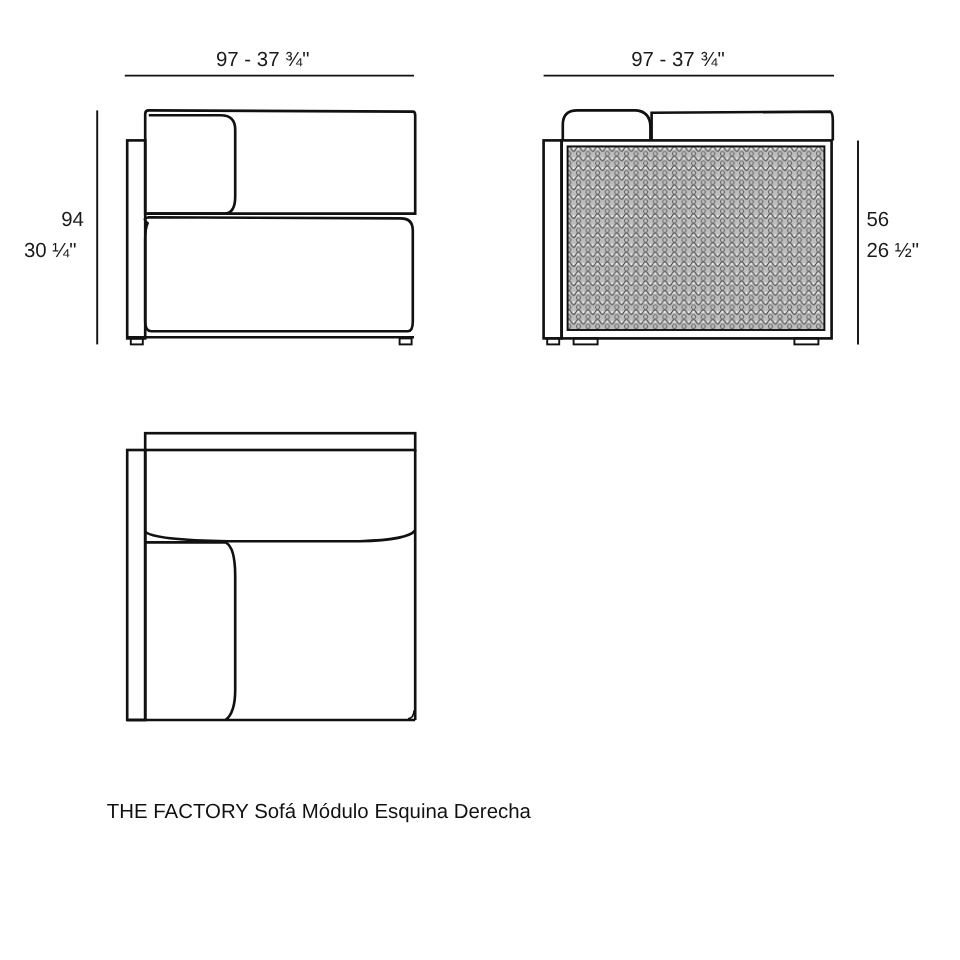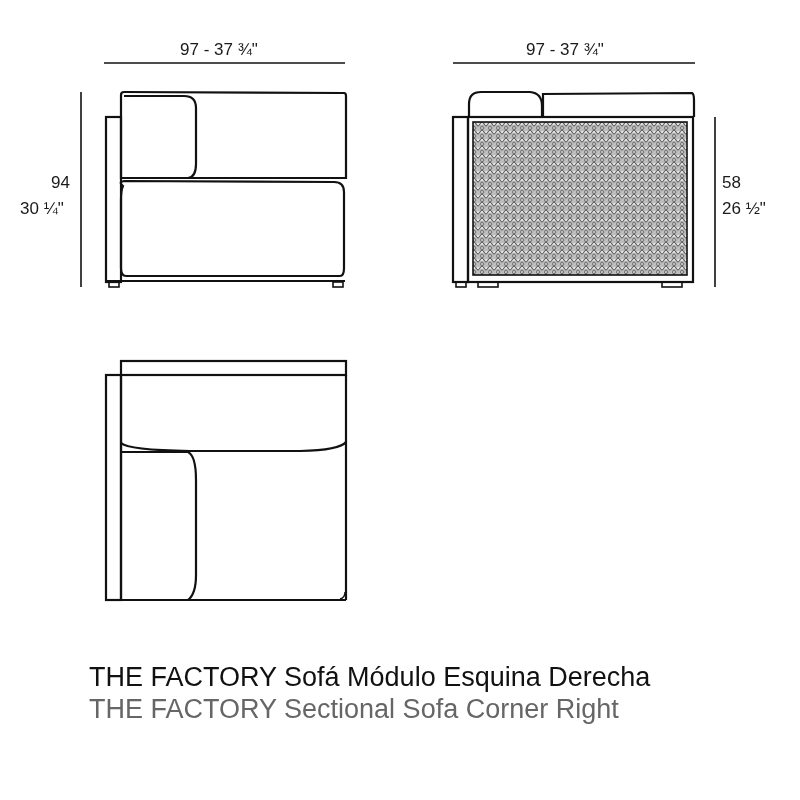--- a/index.html
+++ b/index.html
@@ -1,19 +1,19 @@
 <!DOCTYPE html>
 <html><head>
   <meta charset="utf-8">
   <style>
     html, body { margin: 0; padding: 0; background: #ffffff; }
     body { width: 800px; height: 800px; position: relative; overflow: hidden; font-family: "Liberation Sans", sans-serif; }
     .stage { position: absolute; left: 0; top: 0; width: 800px; height: 800px; }
     .dim-label { position: absolute; font-size: 17px; color: #1a1a1a; line-height: 20px; white-space: nowrap; }
-    .caption { position: absolute; left: 89px; font-size: 27px; line-height: 26px; white-space: nowrap; }
+    .caption { position: absolute; left: 89px; font-size: 17px; line-height: 26px; white-space: nowrap; }
     .caption-es { top: 664px; color: #111111; }
     .caption-en { top: 696px; color: #666666; }
     svg { position: absolute; left: 0; top: 0; }
   </style>
 </head>
 <body>
 
 <div class="stage">
 
   <svg width="800" height="800" viewBox="0 0 800 800">
@@ -82,19 +82,18 @@
 
       <path d="M340 599 Q345 598 345 592" stroke-width="1.4"></path>
     </g>
   </svg>
 
   <div class="dim-label" style="left:180px; top:40px;">97 - 37 ¾"</div>
   <div class="dim-label" style="left:51px; top:173px;">94</div>
   <div class="dim-label" style="left:20px; top:199px;">30 ¼"</div>
 
   <div class="dim-label" style="left:526px; top:40px;">97 - 37 ¾"</div>
-  <div class="dim-label" style="left:722px; top:173px;">58</div>
+  <div class="dim-label" style="left:722px; top:173px;">56</div>
   <div class="dim-label" style="left:722px; top:199px;">26 ½"</div>
 
   <div class="caption caption-es">THE FACTORY Sofá Módulo Esquina Derecha</div>
-  <div class="caption caption-en">THE FACTORY Sectional Sofa Corner Right</div>
 
 </div>
 
 </body></html>

